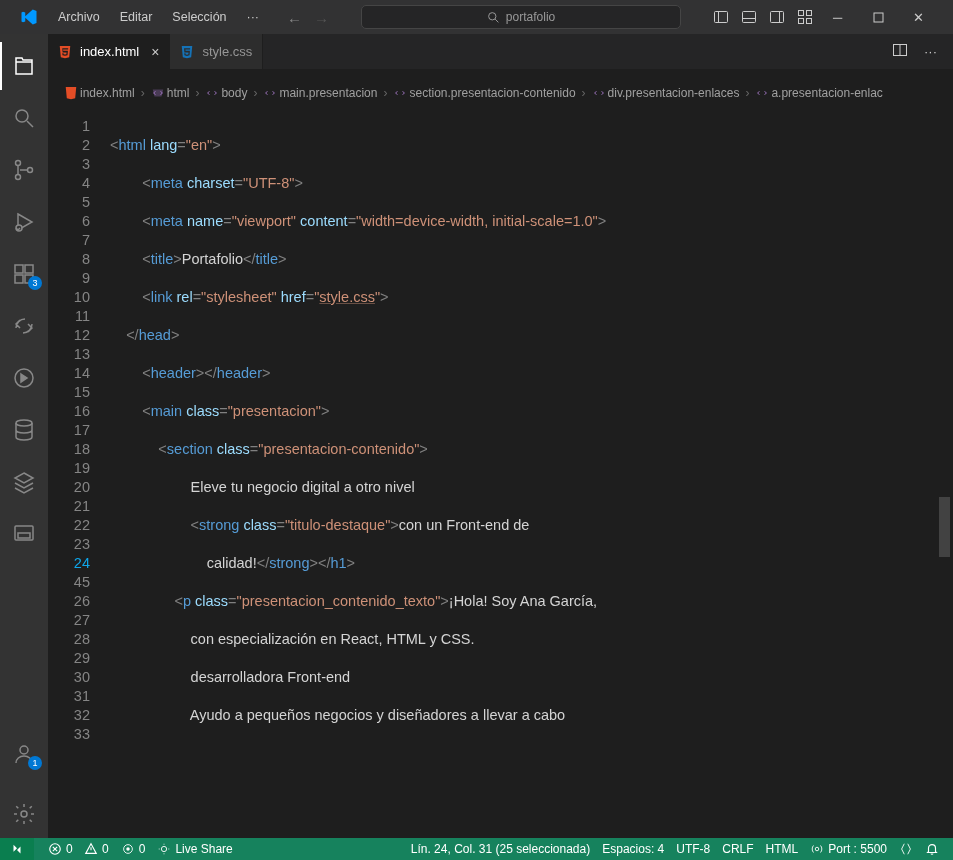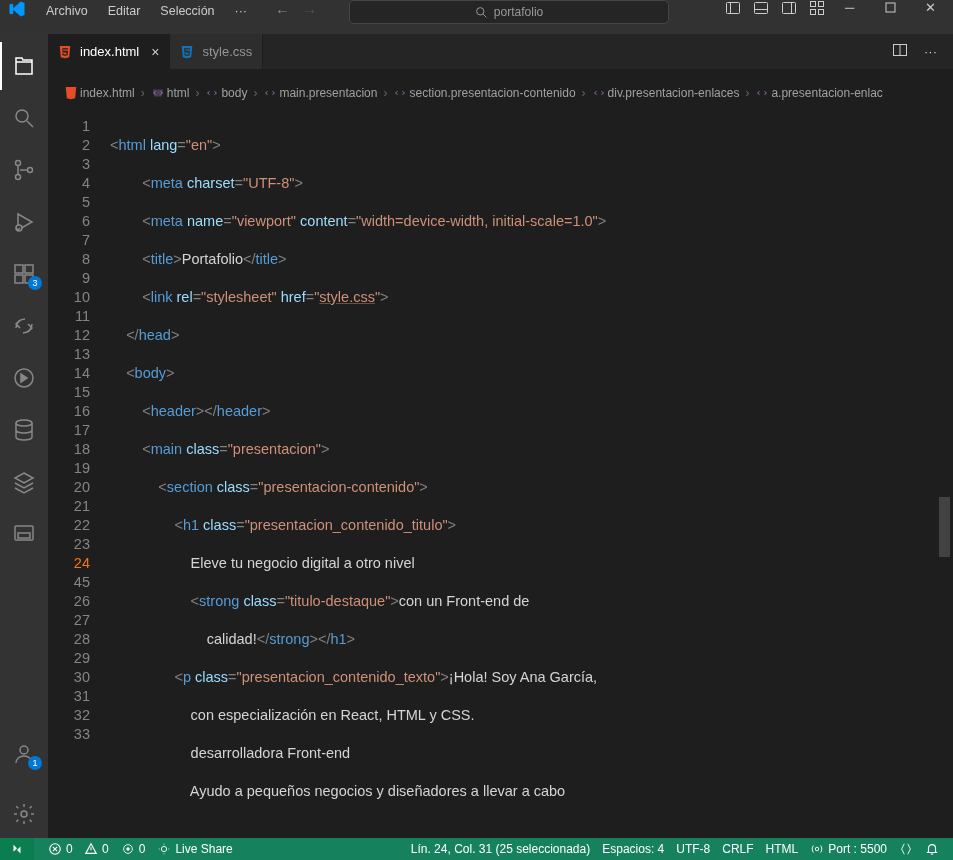--- a/index.html
+++ b/index.html
@@ -1,17 +1,17 @@
 <!DOCTYPE html>
 <html><head>
 <meta charset="utf-8">
 <style>
 * { margin:0; padding:0; box-sizing:border-box; font-family:'Segoe UI',sans-serif; }
 body { background:#1e1e1e; color:#ccc; width:953px; height:860px; overflow:hidden; font-size:13px; }
-.title-bar { height:34px; background:#323233; display:flex; align-items:flex-start; padding:0 4px; gap:4px; }
+.title-bar { height:34px; background:#323233; display:flex; align-items:center; padding:0 16px; gap:4px; }
 .title-bar .vsc { width:18px; height:18px; color:#0098ff; margin:0 8px 0 4px; }
 .menu-item { padding:4px 8px; color:#ccc; cursor:pointer; font-size:12.5px; border-radius:4px; }
 .nav-arrows { margin-left:16px; display:flex; gap:12px; color:#888; }
 .nav-arrows span { cursor:pointer; font-size:15px; }
 .search-box { flex:1; max-width:320px; height:24px; background:#252526; border:1px solid #454545; border-radius:5px; margin-left:28px; display:flex; align-items:center; padding:0 8px; color:#999; font-size:12px; gap:6px; justify-content:center; }
 .layout-icons { display:flex; gap:12px; margin-left:auto; margin-right:16px; }
 .layout-icons span, .win-ctrl span { width:16px; color:#ccc; cursor:pointer; display:flex; align-items:center; }
 .win-ctrl { display:flex; gap:24px; margin-right:8px; }
 .main { display:flex; height:calc(100% - 34px - 22px); }
 .activity { width:48px; background:#333; display:flex; flex-direction:column; align-items:center; padding-top:8px; gap:4px; }
@@ -27,21 +27,21 @@
 .tab.active { background:#1e1e1e; color:#fff; }
 .tab .ic { width:16px; height:16px; }
 .tab .close { margin-left:6px; font-size:14px; color:#ccc; }
 .tabs-right { margin-left:auto; display:flex; align-items:center; gap:16px; padding-right:16px; color:#ccc; }
 .breadcrumb { height:24px; display:flex; align-items:center; padding:0 16px; font-size:12px; color:#a0a0a0; gap:4px; overflow:hidden; white-space:nowrap; }
 .breadcrumb .sep { color:#666; margin:0 2px; }
 .breadcrumb .bc svg,.tab .ic svg { width:14px; height:14px; vertical-align:middle; margin-right:2px; }
 .code { flex:1; display:flex; overflow:auto; font-family:'Consolas','Courier New',monospace; font-size:14.5px; line-height:19px; position:relative; }
 .gutter { width:62px; text-align:right; color:#858585; padding-right:20px; user-select:none; flex-shrink:0; }
 .gutter .ln { height:19px; }
-.gutter .ln.cur { color:#f97316; }
+.gutter .ln.cur { color:#0ea5e9; }
 .lines { flex:1; white-space:pre; color:#d4d4d4; }
 .lines .row { height:19px; }
 .mtk-doctype { color:#569cd6; }
 .mtk-tag { color:#569cd6; }
 .mtk-attr { color:#9cdcfe; }
 .mtk-str { color:#ce9178; }
 .mtk-txt { color:#d4d4d4; }
 .mtk-pun { color:#808080; }
 .underline-link { text-decoration:underline; text-decoration-color:#ce917870; }
 .scroll-v { position:absolute; right:3px; top:0; width:11px; height:100%; }
@@ -289,25 +289,23 @@
           <div class="ln">32</div>
           <div class="ln">33</div>
       </div>
       <div class="lines">
 <div class="row"><span class="mtk-pun">&lt;</span><span class="mtk-tag">html</span> <span class="mtk-attr">lang</span><span class="mtk-pun">=</span><span class="mtk-str">"en"</span><span class="mtk-pun">&gt;</span></div>
 <div class="row">        <span class="mtk-pun">&lt;</span><span class="mtk-tag">meta</span> <span class="mtk-attr">charset</span><span class="mtk-pun">=</span><span class="mtk-str">"UTF-8"</span><span class="mtk-pun">&gt;</span></div>
 <div class="row">        <span class="mtk-pun">&lt;</span><span class="mtk-tag">meta</span> <span class="mtk-attr">name</span><span class="mtk-pun">=</span><span class="mtk-str">"viewport"</span> <span class="mtk-attr">content</span><span class="mtk-pun">=</span><span class="mtk-str">"width=device-width, initial-scale=1.0"</span><span class="mtk-pun">&gt;</span></div>
 <div class="row">        <span class="mtk-pun">&lt;</span><span class="mtk-tag">title</span><span class="mtk-pun">&gt;</span><span class="mtk-txt">Portafolio</span><span class="mtk-pun">&lt;/</span><span class="mtk-tag">title</span><span class="mtk-pun">&gt;</span></div>
 <div class="row">        <span class="mtk-pun">&lt;</span><span class="mtk-tag">link</span> <span class="mtk-attr">rel</span><span class="mtk-pun">=</span><span class="mtk-str">"stylesheet"</span> <span class="mtk-attr">href</span><span class="mtk-pun">=</span><span class="mtk-str">"<span class="underline-link">style.css</span>"</span><span class="mtk-pun">&gt;</span></div>
 <div class="row">    <span class="mtk-pun">&lt;/</span><span class="mtk-tag">head</span><span class="mtk-pun">&gt;</span></div>
-<div class="row">    <span class="mtk-pun">&lt;</span><span class="mtk-tag">body</span><span class="mtk-pun">&gt;</span></div>
 <div class="row">        <span class="mtk-pun">&lt;</span><span class="mtk-tag">header</span><span class="mtk-pun">&gt;&lt;/</span><span class="mtk-tag">header</span><span class="mtk-pun">&gt;</span></div>
 <div class="row">        <span class="mtk-pun">&lt;</span><span class="mtk-tag">main</span> <span class="mtk-attr">class</span><span class="mtk-pun">=</span><span class="mtk-str">"presentacion"</span><span class="mtk-pun">&gt;</span></div>
 <div class="row">            <span class="mtk-pun">&lt;</span><span class="mtk-tag">section</span> <span class="mtk-attr">class</span><span class="mtk-pun">=</span><span class="mtk-str">"presentacion-contenido"</span><span class="mtk-pun">&gt;</span></div>
-<div class="row">                <span class="mtk-pun">&lt;</span><span class="mtk-tag">h1</span> <span class="mtk-attr">class</span><span class="mtk-pun">=</span><span class="mtk-str">"presentacion_contenido_titulo"</span><span class="mtk-pun">&gt;</span></div>
 <div class="row">                    <span class="mtk-txt">Eleve tu negocio digital a otro nivel</span></div>
 <div class="row">                    <span class="mtk-pun">&lt;</span><span class="mtk-tag">strong</span> <span class="mtk-attr">class</span><span class="mtk-pun">=</span><span class="mtk-str">"titulo-destaque"</span><span class="mtk-pun">&gt;</span><span class="mtk-txt">con un Front-end de</span></div>
 <div class="row">                        <span class="mtk-txt">calidad!</span><span class="mtk-pun">&lt;/</span><span class="mtk-tag">strong</span><span class="mtk-pun">&gt;&lt;/</span><span class="mtk-tag">h1</span><span class="mtk-pun">&gt;</span></div>
 <div class="row">                <span class="mtk-pun">&lt;</span><span class="mtk-tag">p</span> <span class="mtk-attr">class</span><span class="mtk-pun">=</span><span class="mtk-str">"presentacion_contenido_texto"</span><span class="mtk-pun">&gt;</span><span class="mtk-txt">¡Hola! Soy Ana García,</span></div>
 <div class="row">                    <span class="mtk-txt">con especialización en React, HTML y CSS.</span></div>
 <div class="row">                    <span class="mtk-txt">desarrolladora Front-end</span></div>
 <div class="row">                    <span class="mtk-txt">Ayudo a pequeños negocios y diseñadores a llevar a cabo</span></div>
 
 
 

